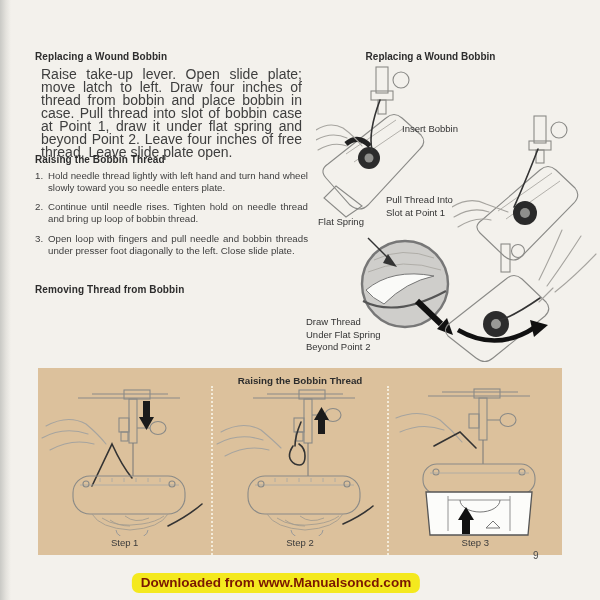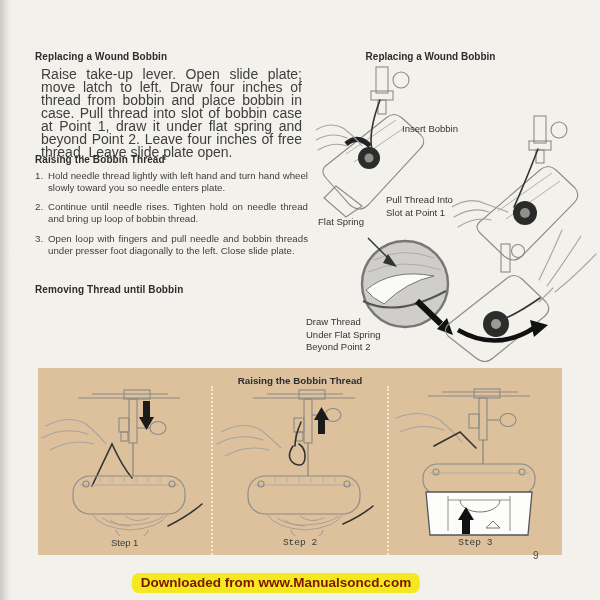--- a/index.html
+++ b/index.html
@@ -29,21 +29,21 @@
   .lbl-pull{left:364px;top:194px;margin-left:22px;}
   .lbl-flat{left:318px;top:216px;}
   .lbl-draw{left:306px;top:316px;}
   
   .panel{position:absolute;left:38px;top:368px;width:524px;height:187px;
     background:#dcc19c;display:flex;flex-direction:column;}
   .panel-title{flex:0 0 auto;text-align:center;font-size:9.8px;font-weight:bold;
     color:#2d2d2d;padding-top:7px;}
   .panel-row{flex:1;display:flex;}
   .cell{flex:1;position:relative;display:flex;flex-direction:column;align-items:center;}
-  .cell + .cell{border-left:2px dotted #f4ecda;font-family:Liberation Mono, monospace;}
+  .cell + .cell{border-left:2px dotted #f4ecda;}
   .cell svg{margin-top:2px;}
   .step-label{position:absolute;bottom:7px;font-size:9.5px;color:#3a3a3a;}
   
   .page-number{position:absolute;left:533px;top:550px;font-size:10px;color:#4a4a4a;}
   .banner{position:absolute;top:573px;left:50%;transform:translateX(-50%);
     background:#f4e91e;color:#7a1702;font-weight:bold;font-size:13.5px;
     padding:2px 9px 3px;white-space:nowrap;border-radius:7px;}
   
   svg .ln{stroke:#8a8a87;fill:none;stroke-width:1.1;}
   svg .lt{stroke:#aba9a4;fill:none;stroke-width:.9;}
@@ -71,21 +71,21 @@
       <span class="num">2.</span>
       <span class="txt">Continue until needle rises. Tighten hold on needle thread and bring up loop of bobbin thread.</span>
     </div>
     <div class="li">
       <span class="num">3.</span>
       <span class="txt">Open loop with fingers and pull needle and bobbin threads under presser foot diagonally to the left. Close slide plate.</span>
     </div>
   </div>
 
   <div class="sec sec3">
-    <h3>Removing Thread until Bobbin</h3>
+    <h3>Removing Thread from Bobbin</h3>
   </div>
 
   <div class="rc-heading">Replacing a Wound Bobbin</div>
 
   <svg class="illo" style="left:316px;top:66px;" width="120" height="152" viewBox="0 0 120 152">
     <rect x="60" y="1" width="12" height="26" fill="#e3e2df" class="ln"></rect>
     <rect x="55" y="25" width="22" height="9" fill="#d2d1ce" class="ln"></rect>
     <circle cx="85" cy="14" r="8" fill="#d9d8d5" class="ln"></circle>
     <rect x="62" y="34" width="8" height="14" fill="#cbcac7" class="ln"></rect>
     <path d="M12,98 L70,52 Q78,45 86,52 L105,69 Q111,76 104,83 L52,139 Q44,147 34,139 L10,112 Q3,104 12,98 Z" fill="#d6d5d2" class="ln"></path>

